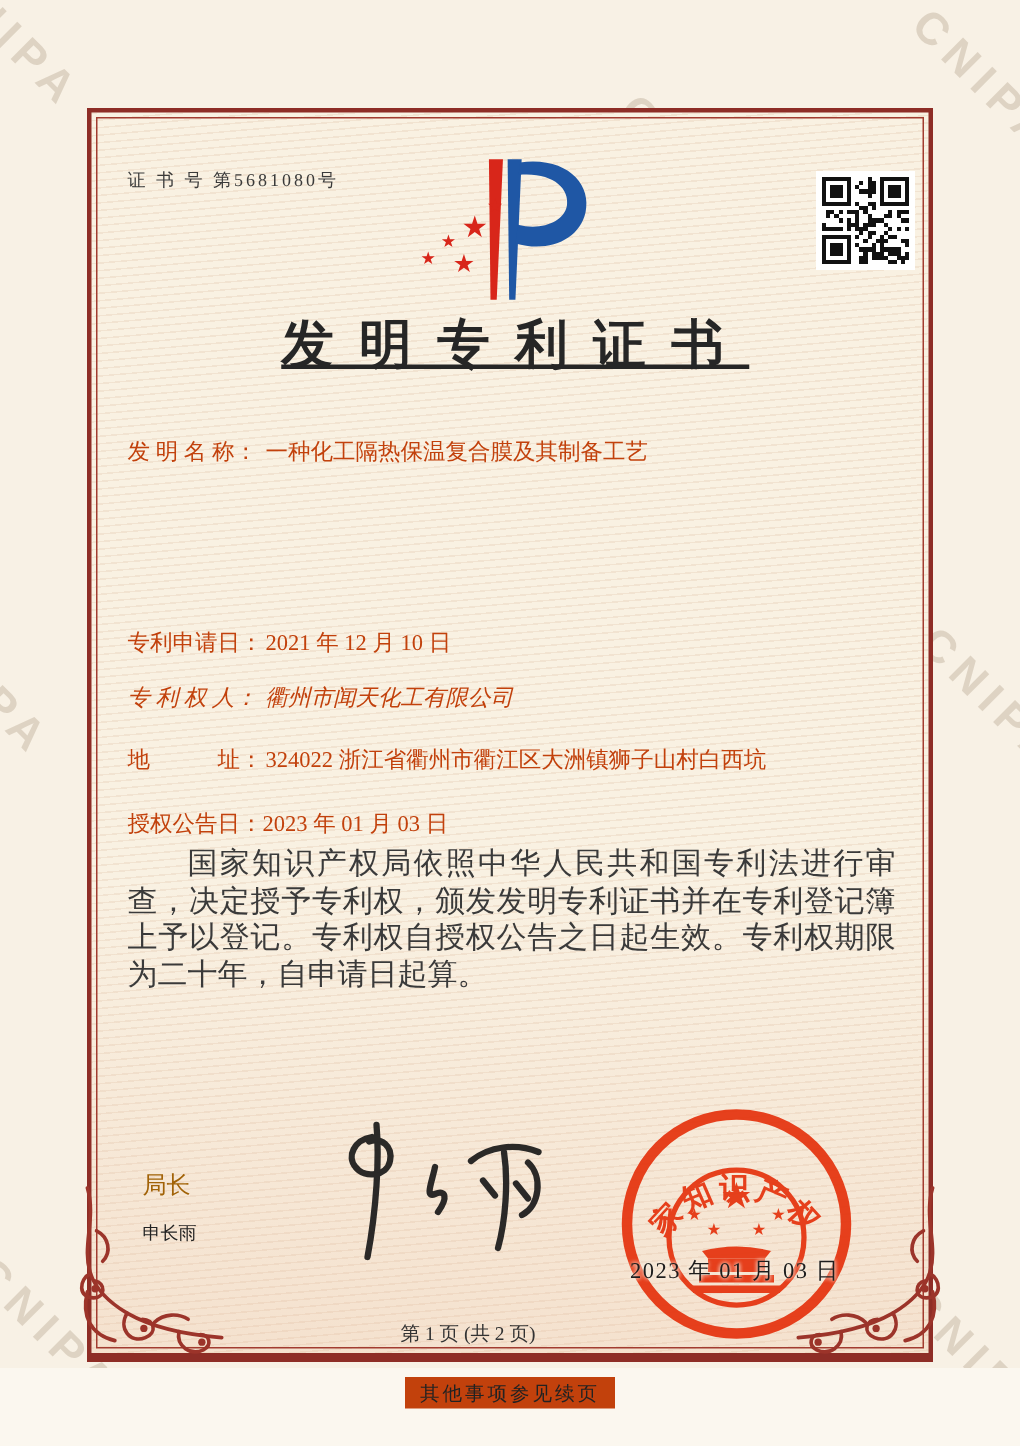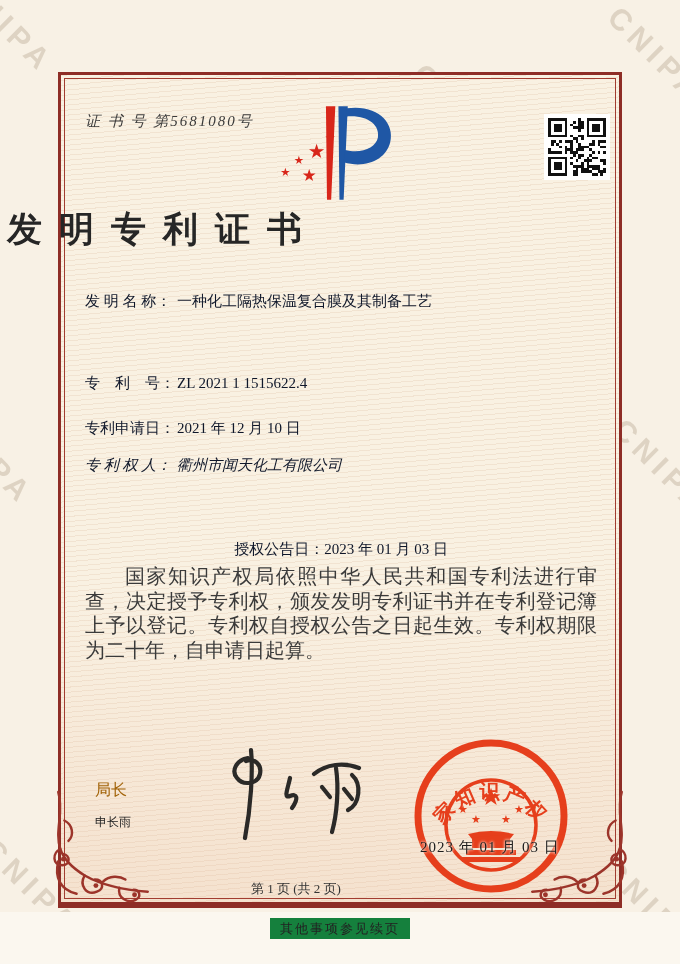--- a/index.html
+++ b/index.html
@@ -18,41 +18,41 @@
       border:3px solid #8e2d26;border-bottom-width:6px;box-sizing:border-box;
       background:
         linear-gradient(180deg, rgba(236,196,168,0) 62%, rgba(233,185,155,.28) 100%),
         repeating-linear-gradient(175deg, rgba(204,158,124,.17) 0 1px, rgba(0,0,0,0) 1px 5px),
         #f9f1e2;}
   #border-inner{position:absolute;left:3px;top:3px;right:3px;bottom:3px;
       border:1px solid #a23c30;}
 
   .bottom-strip{position:absolute;left:0;top:912px;width:680px;height:52px;background:#fbf7ef;}
 
-  .cert-no{position:absolute;left:85px;top:112px;font-size:15px;letter-spacing:2px;color:#3a3a3a;font-style:italic;}
-
-  .title{position:absolute;left:0;top:206px;width:680px;text-align:left;
+  .cert-no{position:absolute;left:85px;top:112px;font-size:12px;letter-spacing:2px;color:#3a3a3a;}
+
+  .title{position:absolute;left:0;top:206px;width:680px;text-align:center;
       font-size:35px;font-weight:700;letter-spacing:17px;padding-left:7px;
-      box-sizing:border-box;color:#262626;}
-
-  .frow{position:absolute;left:85px;font-size:15px;color:#0f172a;white-space:nowrap;}
+      box-sizing:border-box;color:#262626;text-decoration:underline;}
+
+  .frow{position:absolute;left:85px;font-size:15px;color:#c2410c;white-space:nowrap;}
   .frow .lbl{display:inline-block;min-width:92px;}
   .grant-b{position:absolute;left:265px;top:0;}
 
   .paras{position:absolute;left:85px;top:564px;width:512px;font-size:20px;
       line-height:24.5px;text-align:justify;color:#3a3a3a;}
   .paras p{margin:0;text-indent:2em;}
 
   .signer-title{position:absolute;left:95px;top:780px;font-size:16px;color:#a16207;}
   .signer-name{position:absolute;left:95px;top:814px;font-size:12px;color:#222;}
 
   .footer-page{position:absolute;left:0;top:880px;width:592px;text-align:center;
-      font-size:13px;color:#333;}
+      font-size:13px;color:#333;padding-left:16px;}
   .cont-note{position:absolute;left:0;top:920px;width:680px;text-align:center;font-size:13px;}
-  .cont-note span{background:#15803d;padding:3px 10px;letter-spacing:2px;color:#222;}
+  .cont-note span{background:#c2410c;padding:3px 10px;letter-spacing:2px;color:#222;}
 
   .qr-wrap{position:absolute;left:544px;top:114px;width:58px;height:58px;
       background:#fff;padding:4px;}
 
   .seal-date{position:absolute;left:420px;top:838px;width:150px;font-size:15px;
       letter-spacing:1px;color:#1d1d1d;text-shadow:0 0 3px #f8efe2,0 0 3px #f8efe2;}
 </style>
 </head>
 <body>
 
@@ -258,31 +258,31 @@
           <rect x="19" y="20" width="1" height="1"></rect>
         </g>
     </svg>
   </div>
 
   <div class="title">发明专利证书</div>
 
   <div class="frow" style="top:292px;">
     <span class="lbl">发 明 名 称：</span><span>一种化工隔热保温复合膜及其制备工艺</span>
   </div>
-  <div class="frow" style="top:374px;">
-    <span class="lbl">专　利　号：</span><span>ZL 2021 1 1515622.4</span>
-  </div>
   <div class="frow" style="top:419px;">
     <span class="lbl">专利申请日：</span><span>2021 年 12 月 10 日</span>
   </div>
   <div class="frow" style="top:456px;font-style:italic;">
     <span class="lbl">专 利 权 人：</span><span>衢州市闻天化工有限公司</span>
   </div>
-
-  <div class="frow" style="top:540px;width:512px;text-align:center;">
+  <div class="frow" style="top:497px;">
+    <span class="lbl">地　　　址：</span><span>324022 浙江省衢州市衢江区大洲镇狮子山村白西坑</span>
+  </div>
+
+  <div class="frow" style="top:540px;width:512px;">
     <span><span>授权公告日：</span><span>2023 年 01 月 03 日</span></span>
   </div>
 
   <div class="paras">
     <p>国家知识产权局依照中华人民共和国专利法进行审查，决定授予专利权，颁发发明专利证书并在专利登记簿上予以登记。专利权自授权公告之日起生效。专利权期限为二十年，自申请日起算。</p>
   </div>
 
   <div class="signer-title">局长</div>
   <div class="signer-name">申长雨</div>
 

